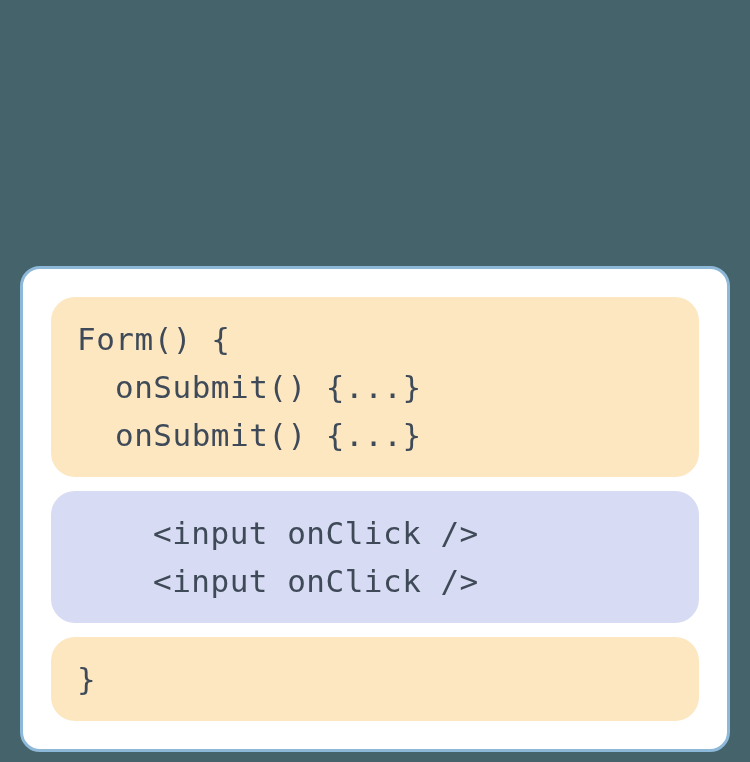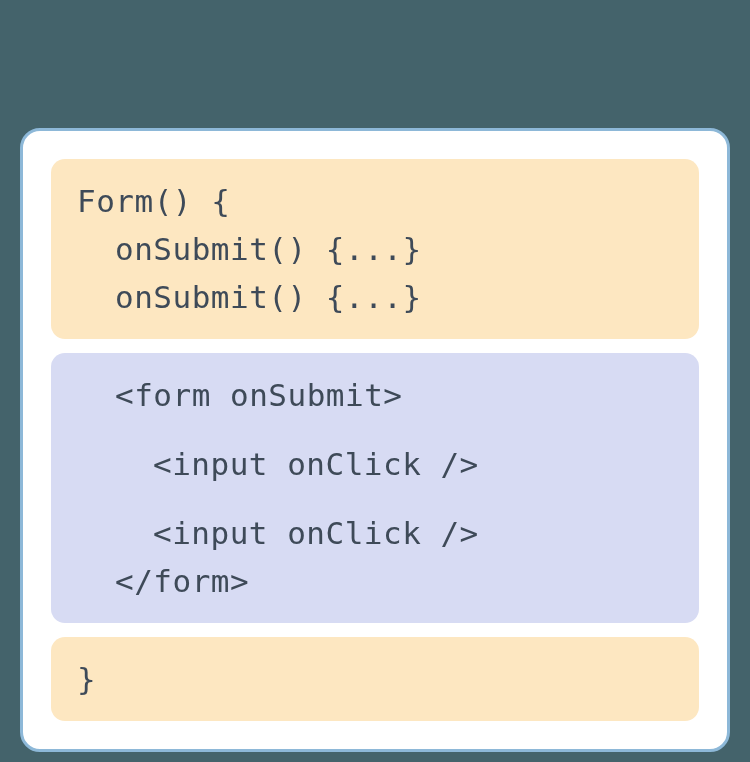--- a/index.html
+++ b/index.html
@@ -21,55 +21,52 @@
       background: #ffffff;
       border: 3px solid #8db8d8;
       border-radius: 20px;
       padding: 28px;
       width: 710px;
       display: flex;
       flex-direction: column;
       gap: 14px;
     }
     .block {
-      border-radius: 14px;
+      border-radius: 24px;
       padding: 18px 26px;
     }
     .block-orange {
       background: #fde7c1;
     }
     .block-purple {
       background: #d7dbf3;
     }
     .code-line {
       font-size: 31px;
       line-height: 1.55;
       color: #3e4a58;
       white-space: pre;
       letter-spacing: 0.5px;
     }
     .indent-1 {
       padding-left: 38px;
     }
     .indent-2 {
       padding-left: 76px;
-      margin-top: 21px;
     }
   </style>
 </head>
 <body>
 
 <div class="card">
   <div class="block block-orange">
     <div class="code-line">Form() {</div>
     <div class="code-line indent-1">onSubmit() {...}</div>
     <div class="code-line indent-1">onSubmit() {...}</div>
   </div>
   <div class="block block-purple">
-    <div class="code-line indent-1">&lt;form onSubmit&gt;</div>
     <div class="code-line indent-2">&lt;input onClick /&gt;</div>
     <div class="code-line indent-2">&lt;input onClick /&gt;</div>
-    <div class="code-line indent-1">&lt;/form&gt;</div>
   </div>
   <div class="block block-orange">
     <div class="code-line">}</div>
   </div>
 </div>
 
 </body></html>

